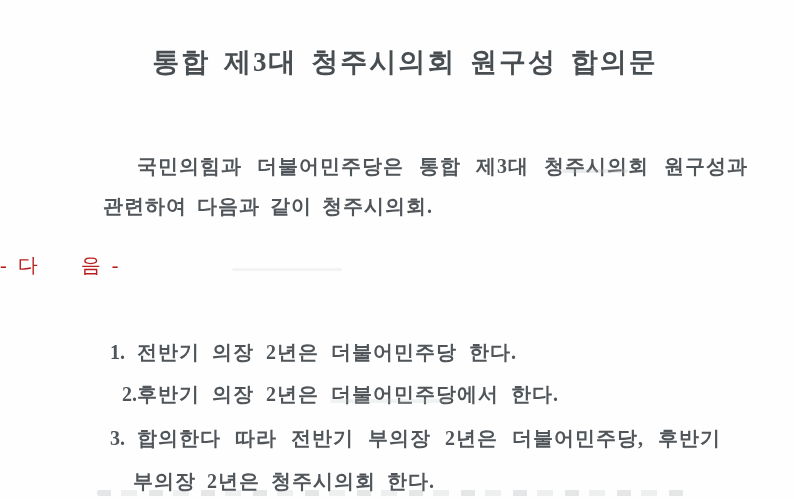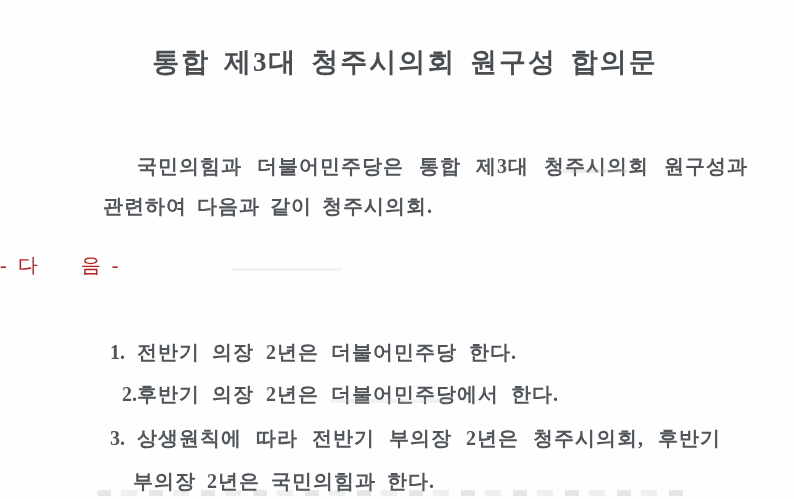--- a/index.html
+++ b/index.html
@@ -103,24 +103,24 @@
 
   <p class="line item item-1">
     <span class="num">1.</span><span>전반기 의장 2년은 더불어민주당 한다.</span>
   </p>
 
   <p class="line item item-2">
     <span class="num">2.</span><span>후반기 의장 2년은 더불어민주당에서 한다.</span>
   </p>
 
   <p class="line item item-3">
-    <span class="num">3.</span><span>상생원칙에 따라 전반기 부의장 2년은 청주시의회, 후반기</span>
+    <span class="num">3.</span><span>합의한다 따라 전반기 부의장 2년은 더불어민주당, 후반기</span>
   </p>
 
-  <p class="line item-3-cont">부의장 2년은 국민의힘과 한다.</p>
+  <p class="line item-3-cont">부의장 2년은 청주시의회 한다.</p>
 
   <div class="cutoff-line"></div>
 
   <div class="smudge smudge-a"></div>
   <div class="smudge smudge-b"></div>
   <div class="smudge smudge-c"></div>
 
 </div>
 
 </body></html>

